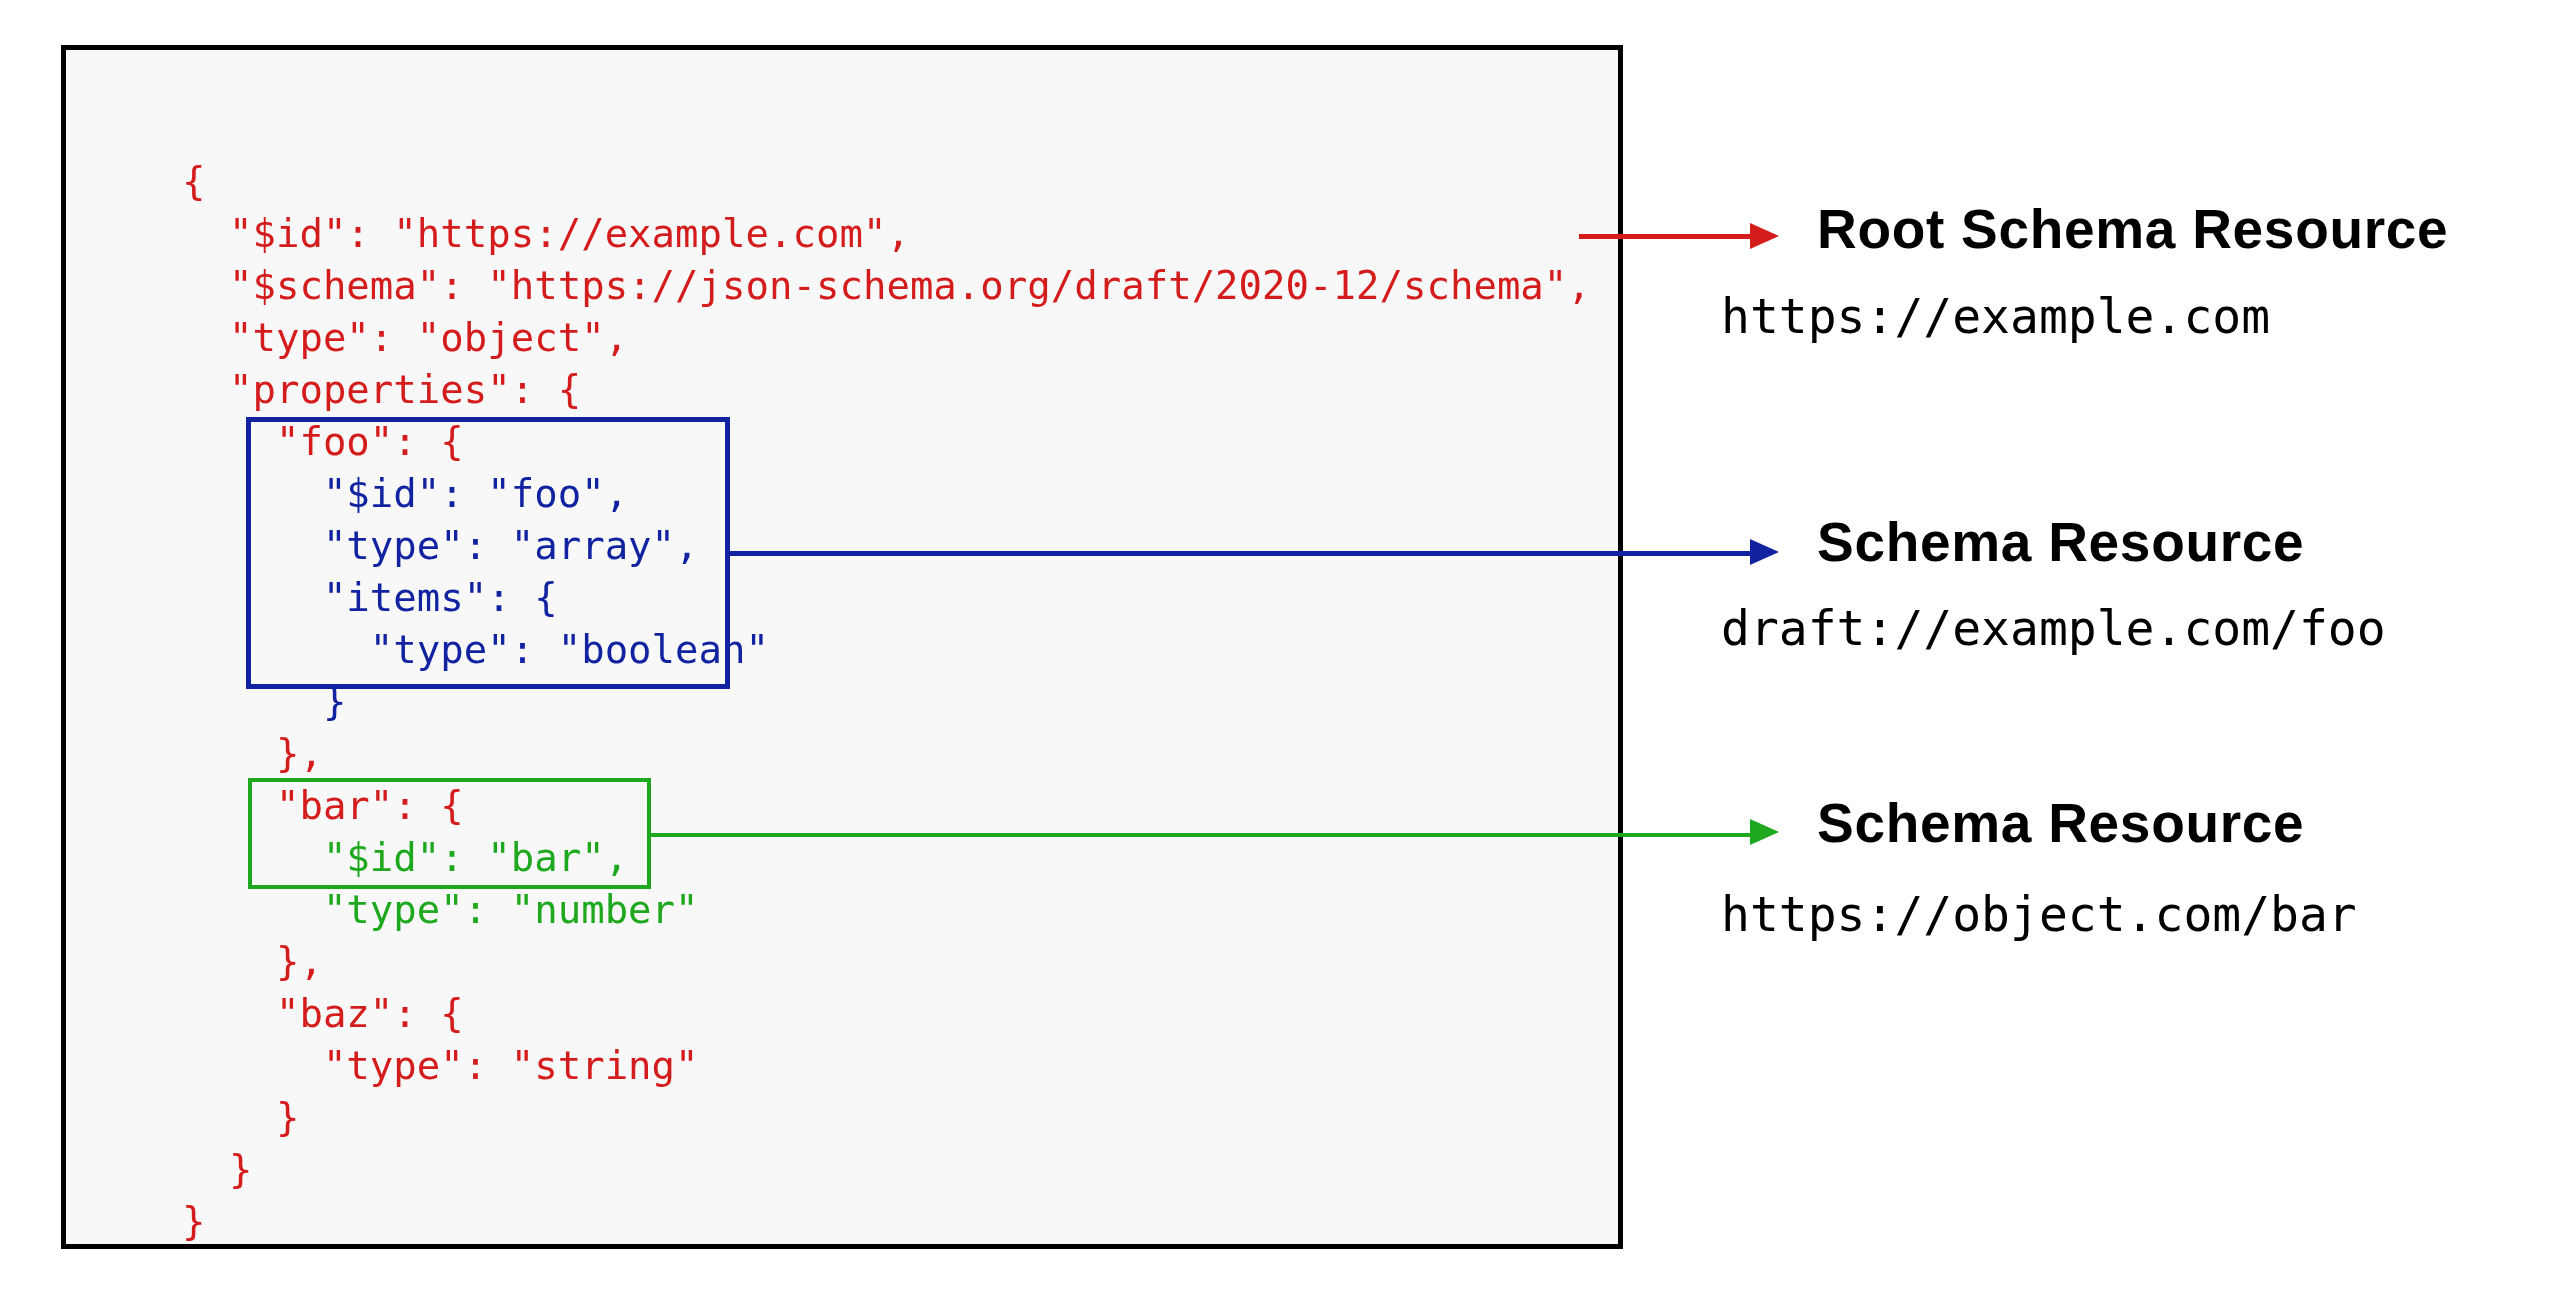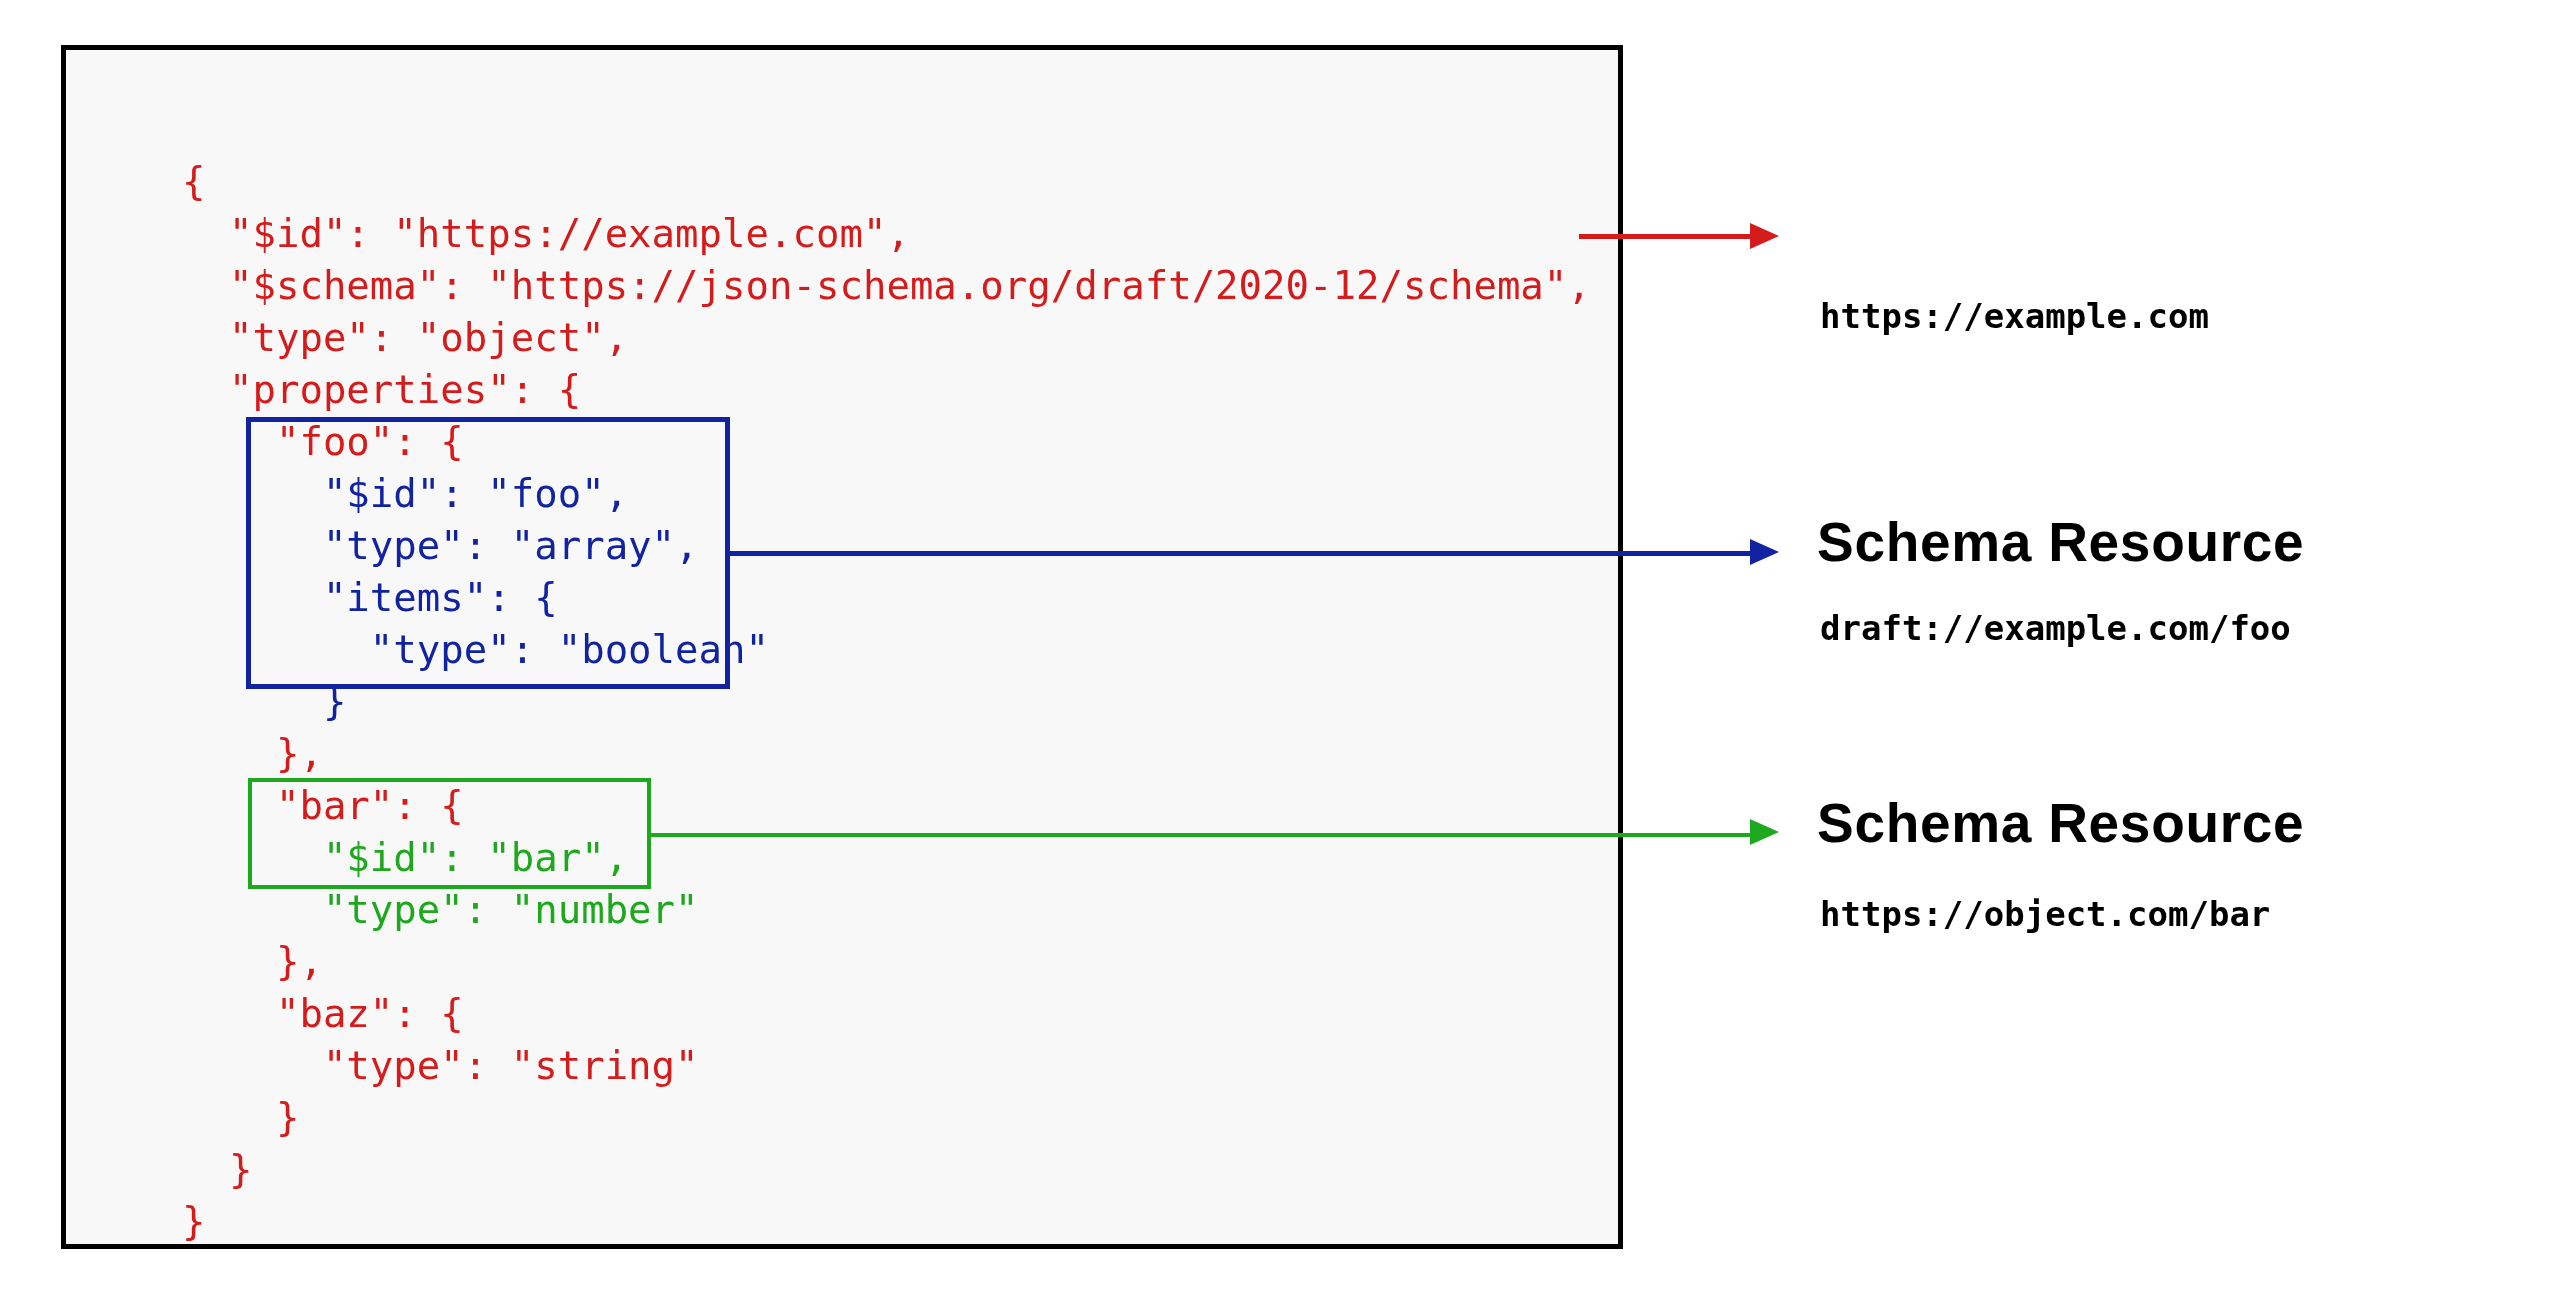--- a/index.html
+++ b/index.html
@@ -47,23 +47,23 @@
   #green-line{ left:651px; top:833px; width:1099px; height:4.3px; background:var(--green); }
   #green-head{ left:1750px; top:819px; width:0; height:0;
     border-left:29px solid var(--green); border-top:13.7px solid transparent; border-bottom:13.7px solid transparent; }
   
   .callout-title{
     position:absolute; left:1817px; color:var(--label_text);
     font-family:"Liberation Sans", sans-serif; font-weight:bold;
     font-size:55px; line-height:55px; letter-spacing:0.7px; white-space:nowrap;
   }
   .callout-url{
-    position:absolute; left:1820px; color:var(--label_text);
+    position:absolute; left:1721px; color:var(--label_text);
     font-family:"DejaVu Sans Mono", monospace;
-    font-size:34px; line-height:42px; white-space:nowrap;font-weight:bold;
+    font-size:48px; line-height:42px; white-space:nowrap;
   }
   #t1{ top:202px; } #u1{ top:295px; }
   #t2{ top:515px; } #u2{ top:607px; }
   #t3{ top:796px; } #u3{ top:893px; }
 </style>
 </head>
 <body>
 
 <div id="canvas" data-name="diagram-canvas">
 
@@ -96,20 +96,21 @@
   <div id="foo-outline" data-name="foo-schema-outline-box"></div>
   <div id="bar-outline" data-name="bar-schema-outline-box"></div>
 
   <div id="red-line" class="conn" data-name="root-schema-arrow-line"></div>
   <div id="red-head" class="conn" data-name="root-schema-arrowhead-icon"></div>
   <div id="blue-line" class="conn" data-name="foo-schema-arrow-line"></div>
   <div id="blue-head" class="conn" data-name="foo-schema-arrowhead-icon"></div>
   <div id="green-line" class="conn" data-name="bar-schema-arrow-line"></div>
   <div id="green-head" class="conn" data-name="bar-schema-arrowhead-icon"></div>
 
+  <div id="t1" class="callout-title" data-name="root-schema-resource-title">Root Schema Resource</div>
   <div id="u1" class="callout-url" data-name="root-schema-resource-url">https://example.com</div>
 
   <div id="t2" class="callout-title" data-name="foo-schema-resource-title">Schema Resource</div>
   <div id="u2" class="callout-url" data-name="foo-schema-resource-url">draft://example.com/foo</div>
 
   <div id="t3" class="callout-title" data-name="bar-schema-resource-title">Schema Resource</div>
   <div id="u3" class="callout-url" data-name="bar-schema-resource-url">https://object.com/bar</div>
 
 </div>
 

